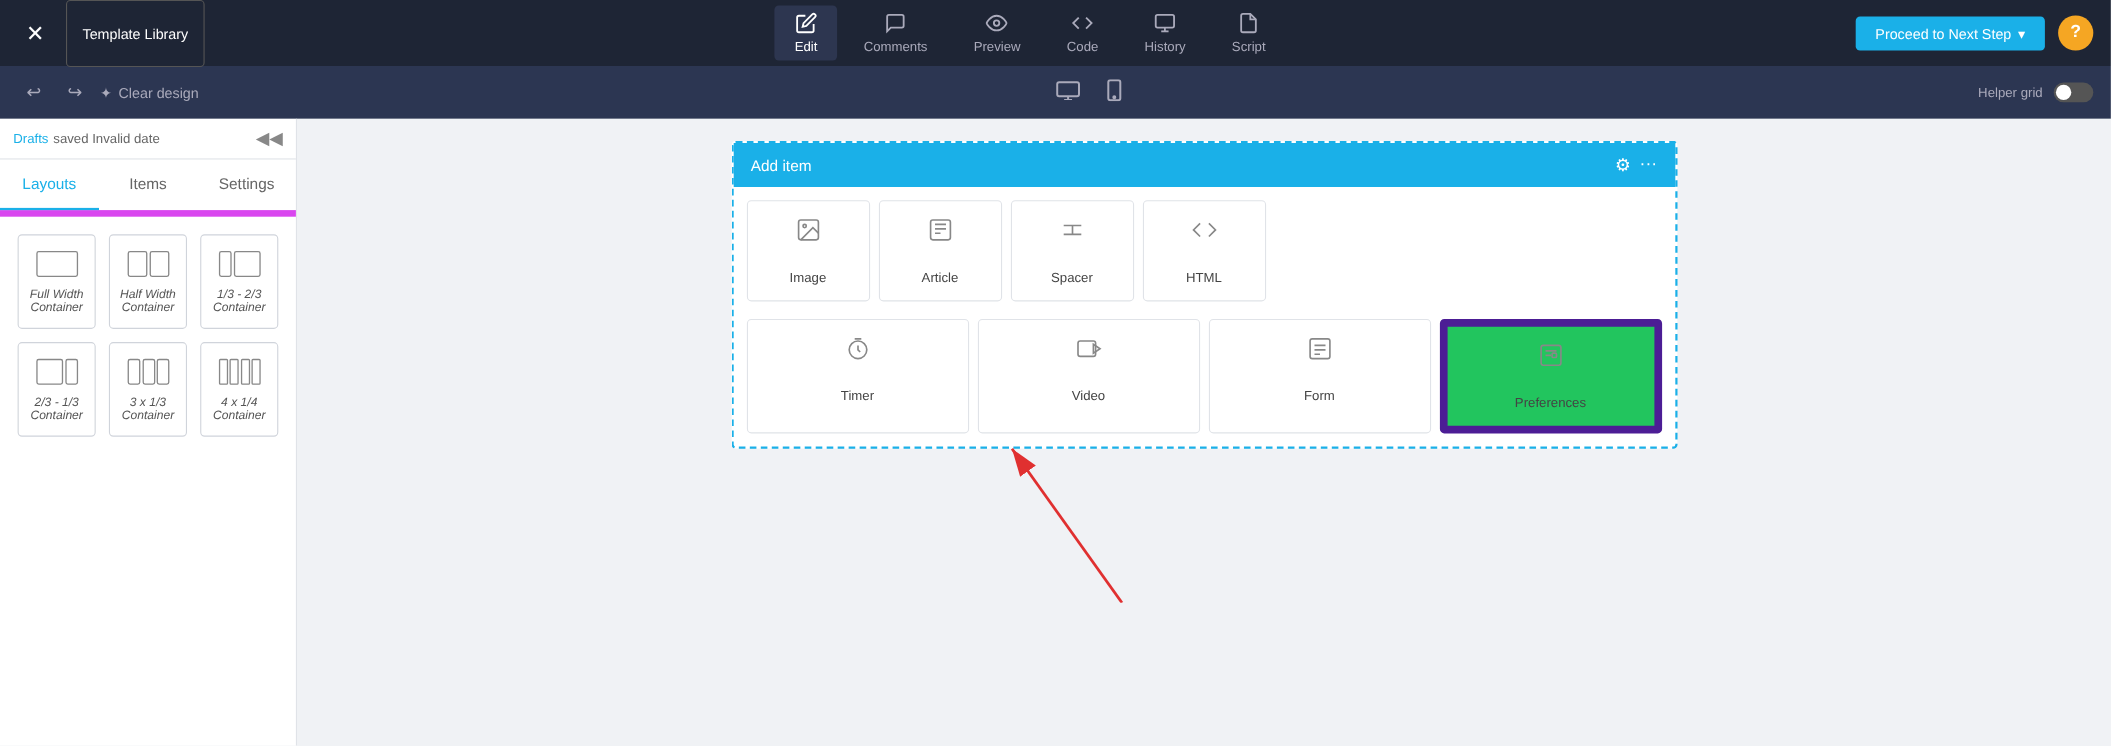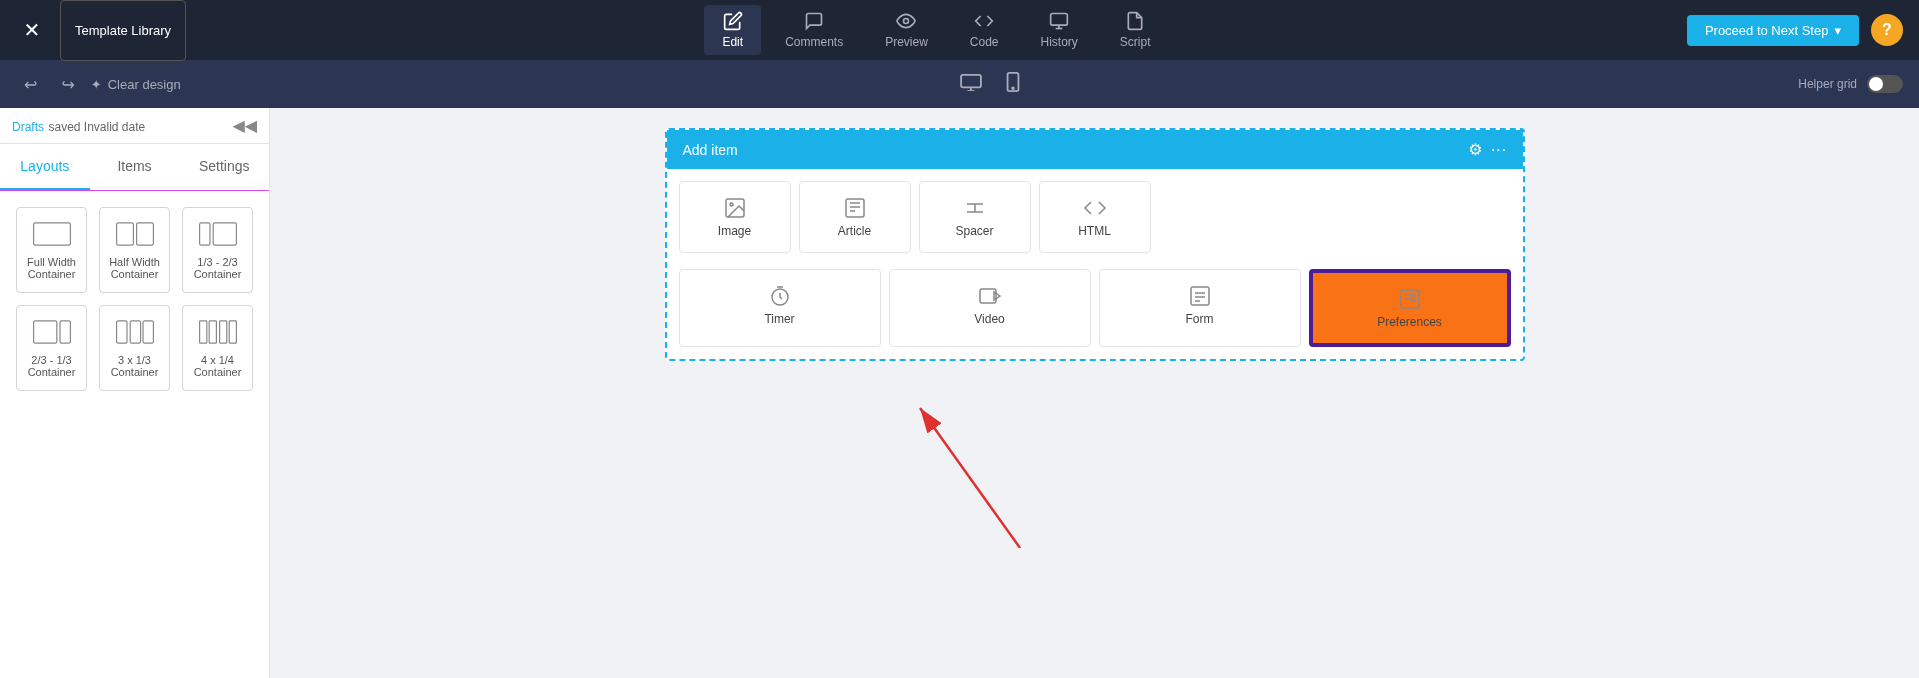--- a/index.html
+++ b/index.html
@@ -178,21 +178,21 @@
       background: transparent;
       border: none;
       color: #888;
       cursor: pointer;
       font-size: 16px;
     }
 
     
     .sidebar-tabs {
       display: flex;
-      border-bottom: 1px solid #d946ef;
+      border-bottom: 6px solid #d946ef;
     }
     .sidebar-tab {
       flex: 1;
       text-align: center;
       padding: 14px 0;
       font-size: 14px;
       color: #666;
       cursor: pointer;
       border-bottom: 2px solid transparent;
     }
@@ -201,20 +201,21 @@
       border-bottom: 2px solid #1ab0e8;
       font-weight: 500;
     }
 
     
     .layout-grid {
       display: grid;
       grid-template-columns: repeat(3, 1fr);
       gap: 12px;
       padding: 16px;
+      font-style: italic;
     }
     .layout-card {
       border: 1px solid #d0d4db;
       border-radius: 4px;
       padding: 12px 8px;
       display: flex;
       flex-direction: column;
       align-items: center;
       gap: 8px;
       cursor: pointer;
@@ -275,29 +276,29 @@
       padding: 0 8px 8px;
     }
     .item-card {
       border: 1px solid #e0e3e8;
       border-radius: 4px;
       margin: 4px;
       padding: 14px 8px;
       display: flex;
       flex-direction: column;
       align-items: center;
-      gap: 4px;
+      gap: 24px;
       cursor: pointer;
       font-size: 12px;
       color: #444;
       background: #fff;
     }
     .item-card.highlighted {
-      border: 4px solid #4c1d95;
-      background: #f97316;
+      border: 7px solid #4c1d95;
+      background: #22c55e;
       text-align: right;
     }
     .item-card svg { width: 24px; height: 24px; color: #888; }
 
     
     .arrow-annotation {
       position: absolute;
       pointer-events: none;
     }
   </style>

